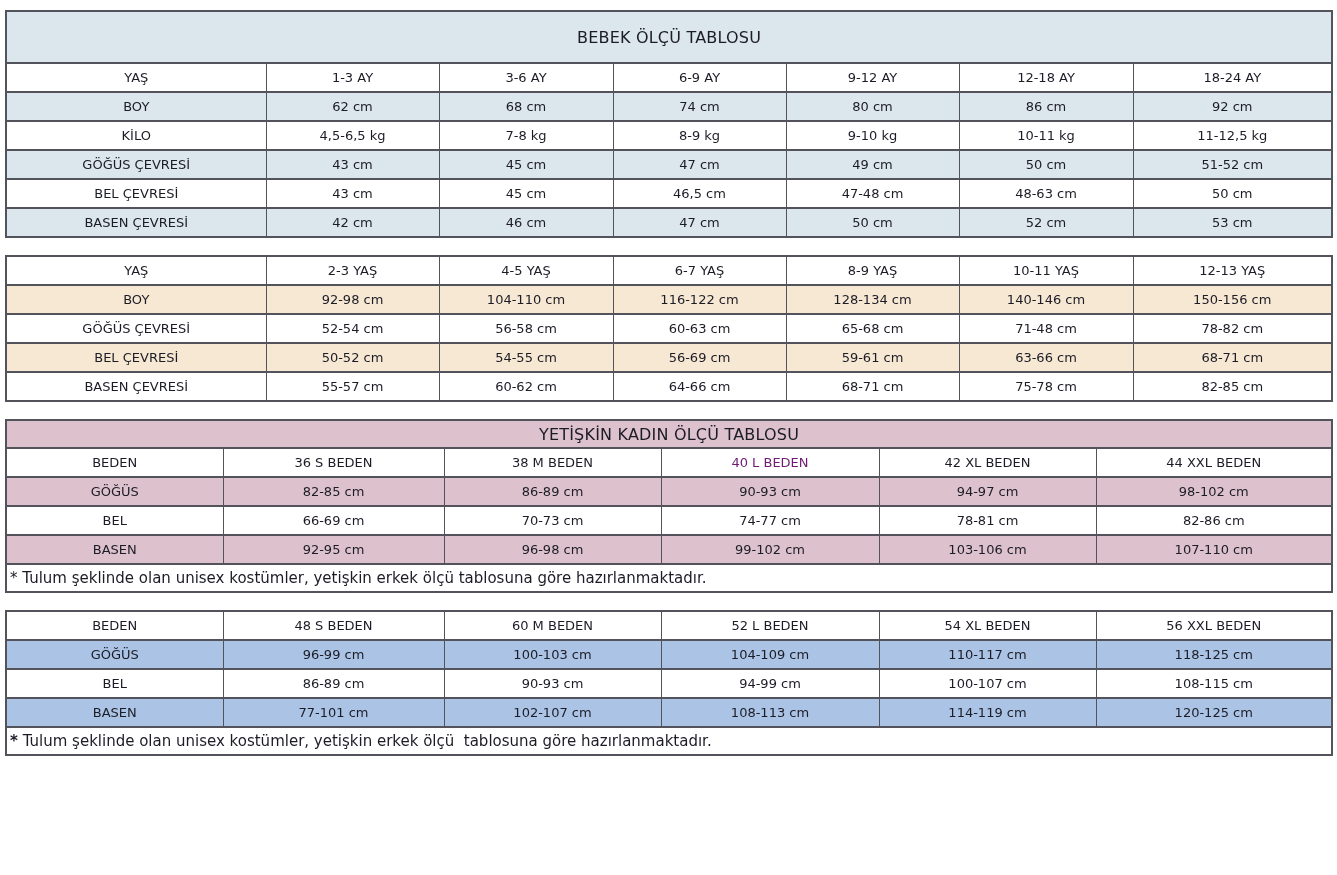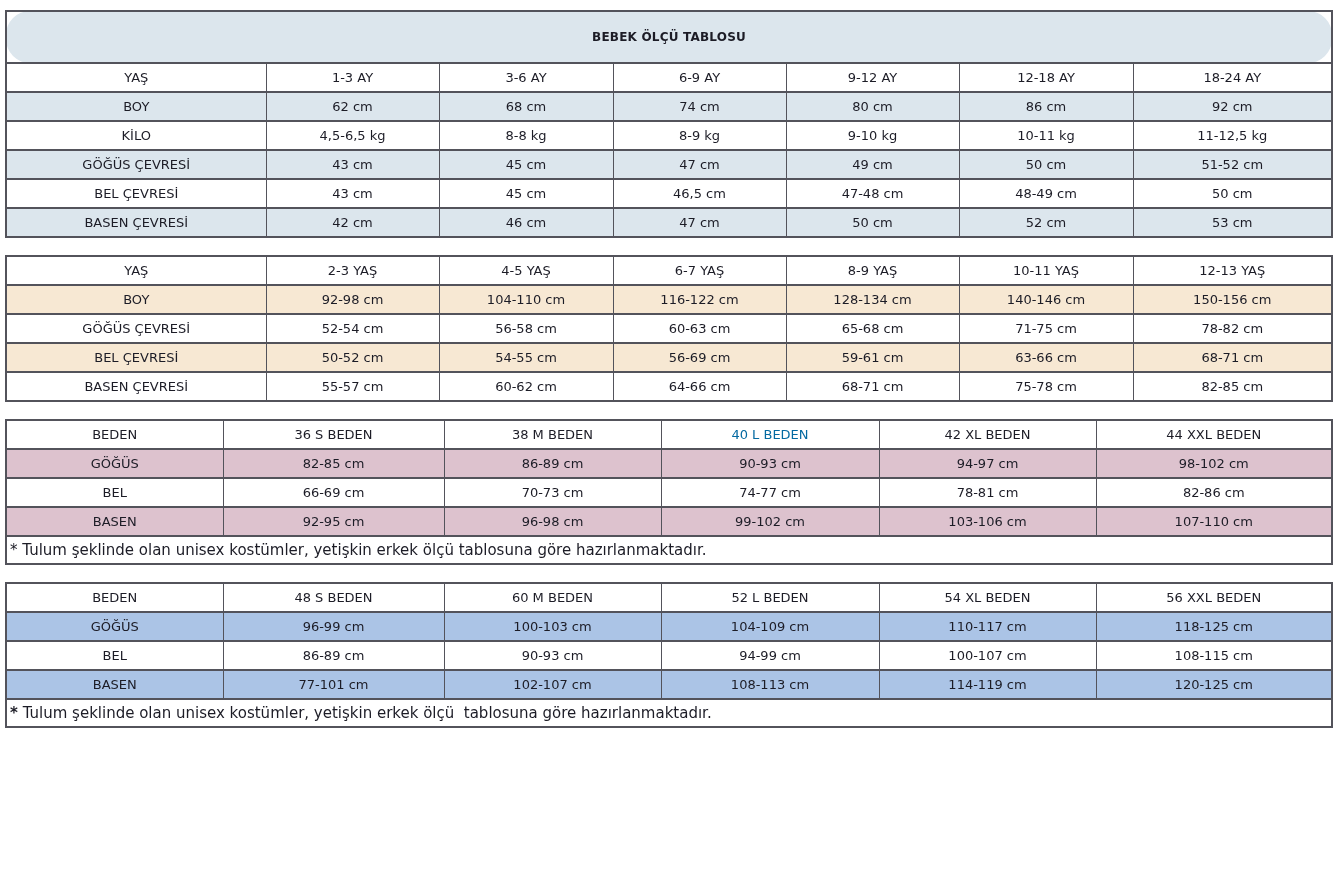--- a/index.html
+++ b/index.html
@@ -26,28 +26,27 @@
     border-top-width: 2px;
     text-align: center;
     vertical-align: middle;
     font-size: 13px;
     height: 29px;
     padding: 2px 4px;
     overflow: hidden;
   }
   .size-table .title-row td {
     background: var(--shade);
-    font-weight: bold;
-    font-size: 12px;
+    font-weight: normal;
+    font-size: 16px;
     letter-spacing: 0.2px;
     height: var(--title-h, 34px);
-    border-radius: 24px;
   }
   .size-table tr.shaded td { background: var(--shade); text-align: center; }
-  .size-table td.muted { color: #0369a1; }
+  .size-table td.muted { color: #701a75; }
   .size-table .footnote-row td {
     text-align: left;
     font-size: 15px;
     height: 17px;
     padding: 4px 6px 4px 3px;
     white-space: pre-wrap;
   }
   .size-table .marker.bold { font-weight: bold; }
 </style>
 </head>
@@ -82,42 +81,42 @@
           <td>62 cm</td>
           <td>68 cm</td>
           <td>74 cm</td>
           <td>80 cm</td>
           <td>86 cm</td>
           <td>92 cm</td>
         </tr>
         <tr>
           <td>KİLO</td>
           <td>4,5-6,5 kg</td>
-          <td>8-8 kg</td>
+          <td>7-8 kg</td>
           <td>8-9 kg</td>
           <td>9-10 kg</td>
           <td>10-11 kg</td>
           <td>11-12,5 kg</td>
         </tr>
         <tr class="shaded">
           <td>GÖĞÜS ÇEVRESİ</td>
           <td>43 cm</td>
           <td>45 cm</td>
           <td>47 cm</td>
           <td>49 cm</td>
           <td>50 cm</td>
           <td>51-52 cm</td>
         </tr>
         <tr>
           <td>BEL ÇEVRESİ</td>
           <td>43 cm</td>
           <td>45 cm</td>
           <td>46,5 cm</td>
           <td>47-48 cm</td>
-          <td>48-49 cm</td>
+          <td>48-63 cm</td>
           <td>50 cm</td>
         </tr>
         <tr class="shaded">
           <td>BASEN ÇEVRESİ</td>
           <td>42 cm</td>
           <td>46 cm</td>
           <td>47 cm</td>
           <td>50 cm</td>
           <td>52 cm</td>
           <td>53 cm</td>
@@ -152,21 +151,21 @@
           <td>128-134 cm</td>
           <td>140-146 cm</td>
           <td>150-156 cm</td>
         </tr>
         <tr>
           <td>GÖĞÜS ÇEVRESİ</td>
           <td>52-54 cm</td>
           <td>56-58 cm</td>
           <td>60-63 cm</td>
           <td>65-68 cm</td>
-          <td>71-75 cm</td>
+          <td>71-48 cm</td>
           <td>78-82 cm</td>
         </tr>
         <tr class="shaded">
           <td>BEL ÇEVRESİ</td>
           <td>50-52 cm</td>
           <td>54-55 cm</td>
           <td>56-69 cm</td>
           <td>59-61 cm</td>
           <td>63-66 cm</td>
           <td>68-71 cm</td>
@@ -185,20 +184,23 @@
     <table class="size-table" style="--shade: #ddc2ce; --title-h: 28px;">
       <colgroup>
         <col style="width: 217px;">
         <col style="width: 221px;">
         <col style="width: 217px;">
         <col style="width: 218px;">
         <col style="width: 217px;">
         <col style="width: 236px;">
       </colgroup>
       <tbody>
+        <tr class="title-row">
+          <td colspan="6">YETİŞKİN KADIN ÖLÇÜ TABLOSU</td>
+        </tr>
         <tr>
           <td>BEDEN</td>
           <td>36 S BEDEN</td>
           <td>38 M BEDEN</td>
           <td class="muted">40 L BEDEN</td>
           <td>42 XL BEDEN</td>
           <td>44 XXL BEDEN</td>
         </tr>
         <tr class="shaded">
           <td>GÖĞÜS</td>

